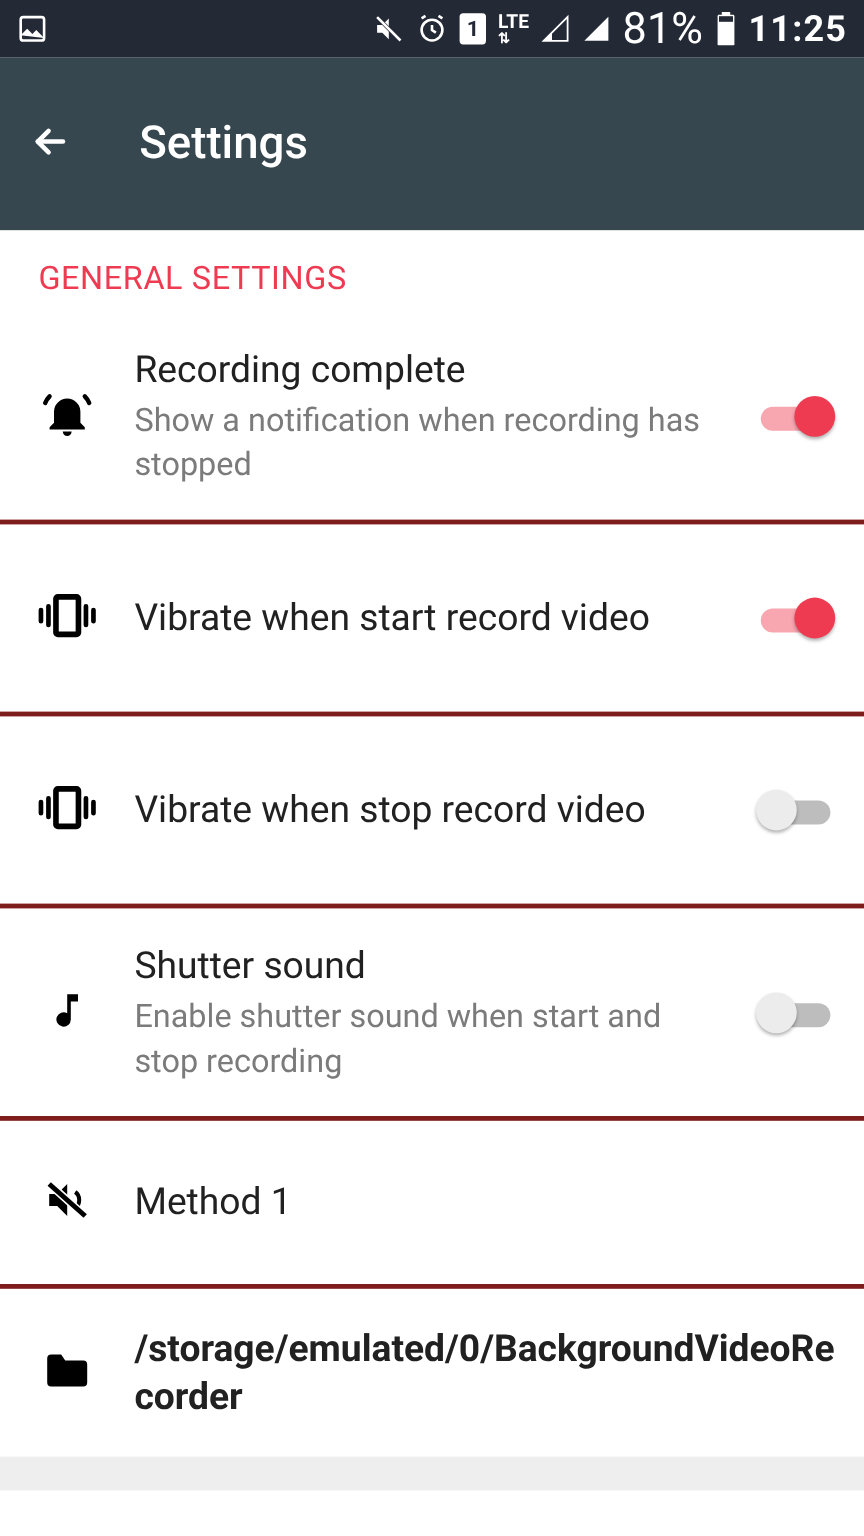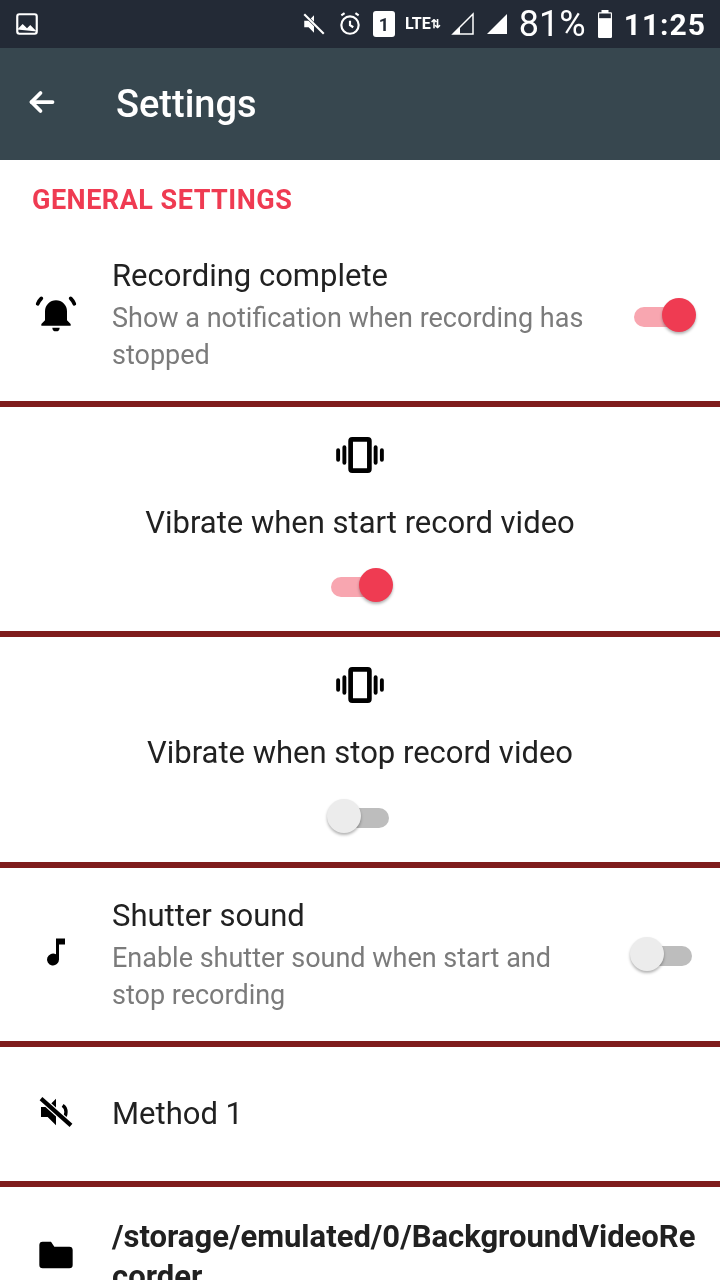--- a/index.html
+++ b/index.html
@@ -15,64 +15,64 @@
     padding: 0 14px;
     font-size: 26px;
   }
   .status-left { display: flex; align-items: center; gap: 8px; }
   .status-right { display: flex; align-items: center; gap: 10px; }
   .status-right .time { font-size: 30px; letter-spacing: 1px; font-weight: bold; }
   .status-right .pct { font-size: 36px; }
   .sicon { display: inline-flex; }
   
   .app-bar {
-    height: 112px;
+    height: 144px;
     background: #37474f;
     color: #fff;
     display: flex;
     align-items: center;
     padding: 0 24px;
     gap: 56px;
   }
   .app-bar .title { font-size: 38px; font-weight: 500; }
   .back-arrow { cursor: pointer; }
   
   .content {
     background: #eeeeee;
     height: calc(1280px - 48px - 112px);
     overflow: hidden;
   }
   
   .section-header {
     background: #fff;
     padding: 24px 32px 12px 32px;
     color: #ef3b52;
-    font-weight: 700;
+    font-weight: 400;
     font-size: 27px;
     letter-spacing: 0.5px;
   }
   .section-header.cut {
     padding-top: 34px;
     padding-bottom: 0;
     height: 62px;
     overflow: hidden;
   }
   
   .list {
     background: #fff;
   }
   .item {
     display: flex;
     align-items: center;
     padding: 28px 24px 28px 24px;
-    border-bottom: 6px solid #7f1d1d;
+    border-bottom: 4px solid #7f1d1d;
     min-height: 140px;
     gap: 24px;
   }
-  .item.tall { min-height: 160px; flex-direction: column; }
+  .item.tall { min-height: 160px; }
   .item:last-child { border-bottom: none; font-weight: bold; }
   .item .icon-slot {
     width: 64px;
     display: flex;
     justify-content: center;
     align-items: center;
     flex-shrink: 0;
     color: #000;
   }
   .item .text {
@@ -146,21 +146,21 @@
         </svg>
     </span>
     <span class="sicon">
       <svg width="26" height="26" viewBox="0 0 24 24" fill="none" stroke="#fff" stroke-width="2">
           <circle cx="12" cy="13" r="8"></circle>
           <path d="M12 9v4l3 2"></path>
           <path d="M4 4l3-2M20 4l-3-2"></path>
         </svg>
     </span>
     <span class="sicon" style="background:#fff;color:#232a36;width:22px;height:26px;border-radius:3px;display:inline-flex;align-items:center;justify-content:center;font-size:18px;font-weight:700;">1</span>
-    <span class="sicon" style="font-size:16px;font-weight:700;line-height:1;display:flex;flex-direction:row;align-items:center;">
+    <span class="sicon" style="font-size:16px;font-weight:700;line-height:1;display:flex;flex-direction:column;align-items:flex-start;">
       <span>LTE</span>
       <span style="font-size:12px;">⇅</span>
     </span>
     <span class="sicon">
       <svg width="24" height="24" viewBox="0 0 24 24">
           <path d="M2 22L22 2v20z" fill="none" stroke="#fff" stroke-width="1.5"></path>
           <path d="M2 22L9 15v7z" fill="#fff"></path>
         </svg>
     </span>
     <span class="sicon">

